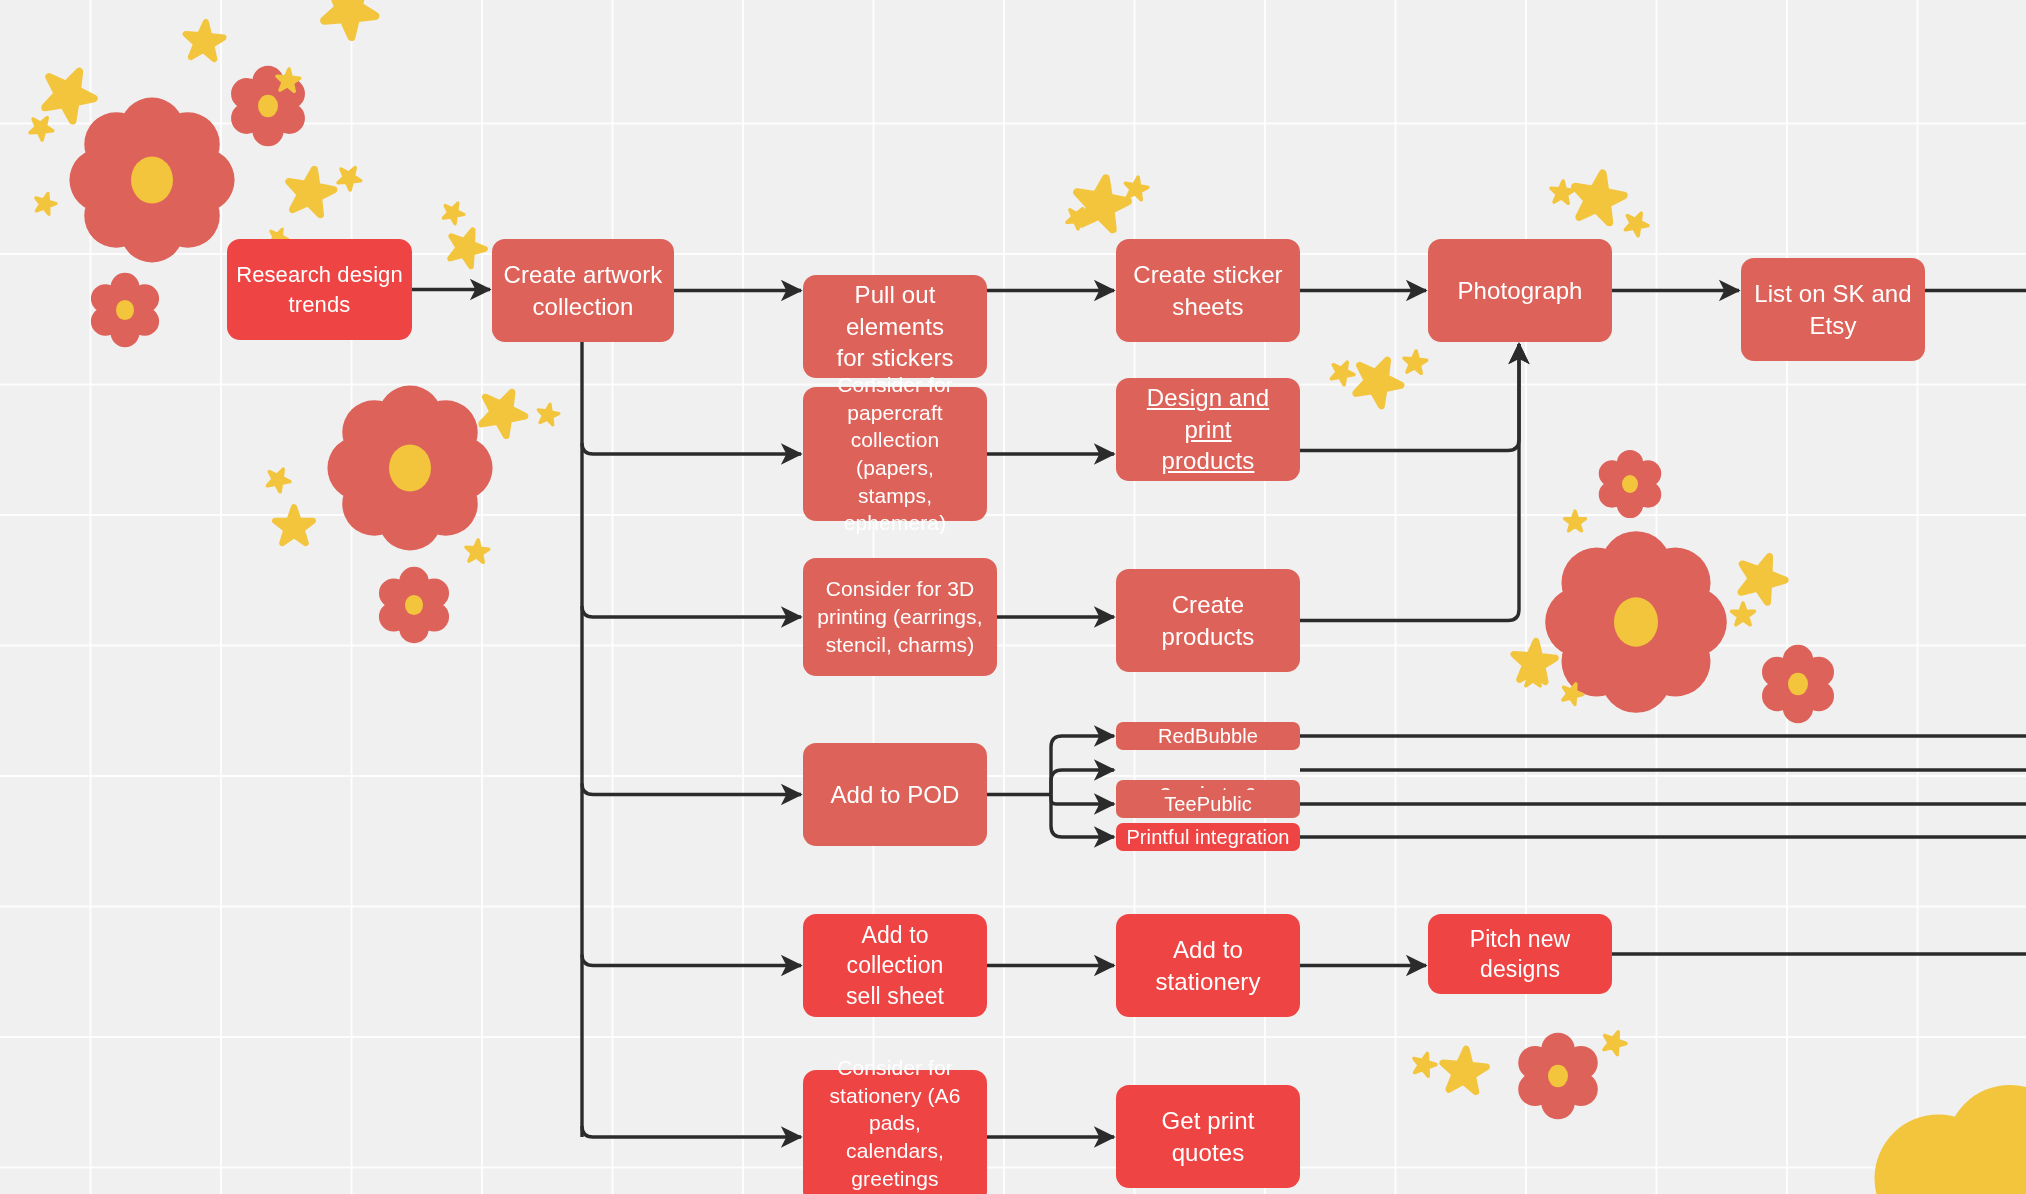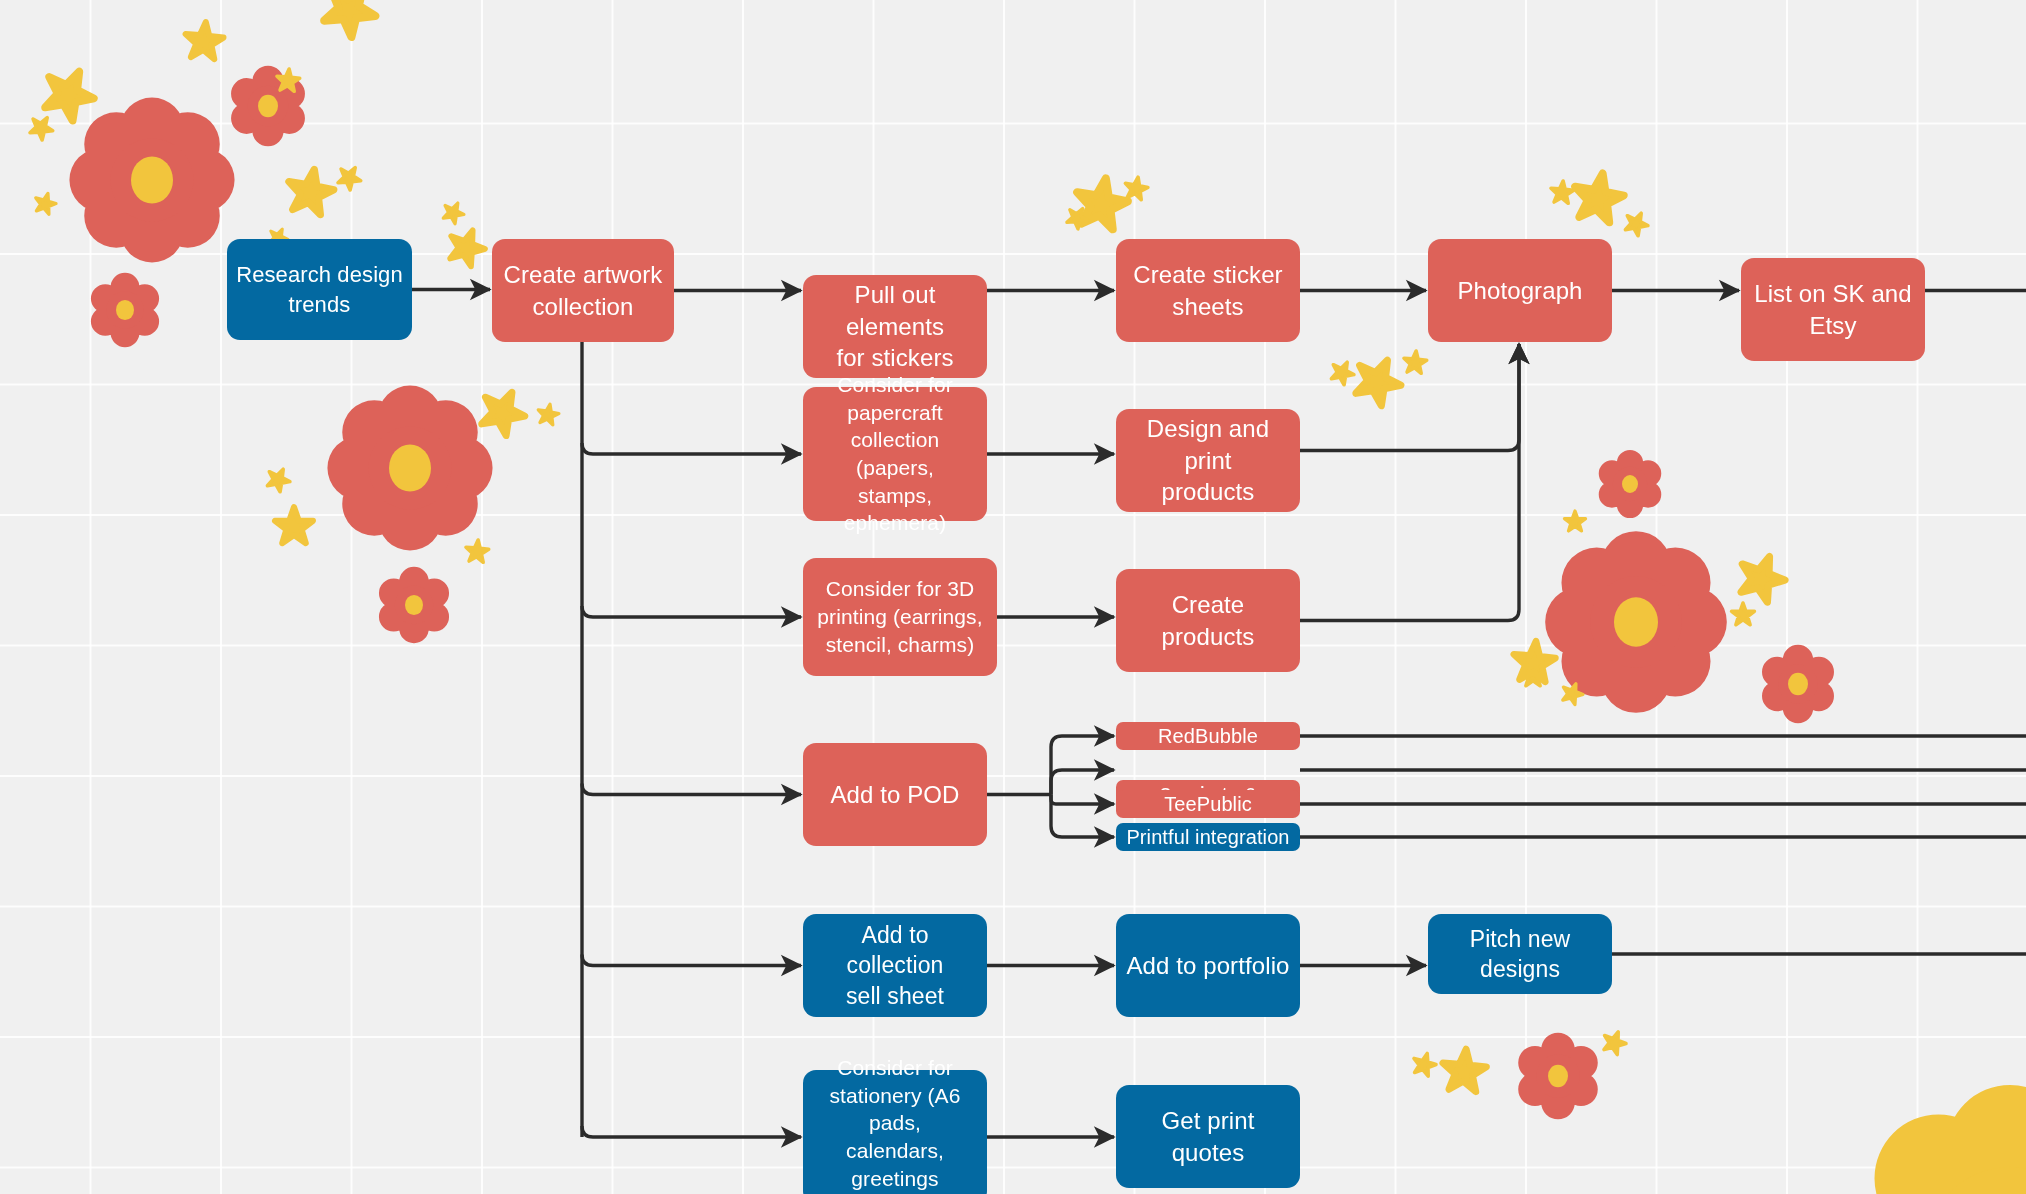--- a/index.html
+++ b/index.html
@@ -36,21 +36,21 @@
     display:flex;align-items:center;justify-content:center;
     text-align:center;
     color:#ffffff;
     border-radius:13px;
     line-height:1.32;
     padding:4px 8px;
     letter-spacing:.1px;
     z-index:5;
   }
   .node.red{background:#dd6259;}
-  .node.teal{background:#0369a1;}
+  .node.teal{background:#ef4444;}
   .node .lbl{display:block;white-space:pre-line;}
   .node.small{border-radius:7px;font-size:20.5px;padding:2px 6px;}
 </style>
 </head>
 <body>
 
 <div id="canvas">
   <div class="grid"></div>
   <svg class="deco" id="deco" width="2026" height="1194" viewBox="0 0 2026 1194">
       <g>
@@ -198,21 +198,21 @@
       <div class="node red" style="left: 1741px; top: 239px; width: 184px; height: 103px; font-size: 24px; margin-top: 19px;">
         <span class="lbl">List on SK and
 Etsy</span>
       </div>
       <div class="node red" style="left: 803px; top: 387px; width: 184px; height: 134px; font-size: 21px;">
         <span class="lbl">Consider for
 papercraft
 collection (papers,
 stamps, ephemera)</span>
       </div>
-      <div class="node red" style="left: 1116px; top: 409px; width: 184px; height: 103px; font-size: 24px;">
+      <div class="node red" style="left: 1116px; top: 378px; width: 184px; height: 103px; font-size: 24px; text-decoration: underline;">
         <span class="lbl">Design and print
 products</span>
       </div>
       <div class="node red" style="left: 803px; top: 558px; width: 194px; height: 118px; font-size: 21px;">
         <span class="lbl">Consider for 3D
 printing (earrings,
 stencil, charms)</span>
       </div>
       <div class="node red" style="left: 1116px; top: 569px; width: 184px; height: 103px; font-size: 24px;">
         <span class="lbl">Create products</span>
@@ -230,21 +230,21 @@
         <span class="lbl">TeePublic</span>
       </div>
       <div class="node teal small" style="left: 1116px; top: 823px; width: 184px; height: 28px; font-size: 20px; text-align: center;">
         <span class="lbl">Printful integration</span>
       </div>
       <div class="node teal" style="left: 803px; top: 914px; width: 184px; height: 103px; font-size: 23px;">
         <span class="lbl">Add to collection
 sell sheet</span>
       </div>
       <div class="node teal" style="left: 1116px; top: 914px; width: 184px; height: 103px; font-size: 24px;">
-        <span class="lbl">Add to portfolio</span>
+        <span class="lbl">Add to stationery</span>
       </div>
       <div class="node teal" style="left: 1428px; top: 914px; width: 184px; height: 80px; font-size: 23px;">
         <span class="lbl">Pitch new designs</span>
       </div>
       <div class="node teal" style="left: 803px; top: 1070px; width: 184px; height: 134px; font-size: 21px;">
         <span class="lbl">Consider for
 stationery (A6 pads,
 calendars, greetings
 cards)</span>
       </div>

